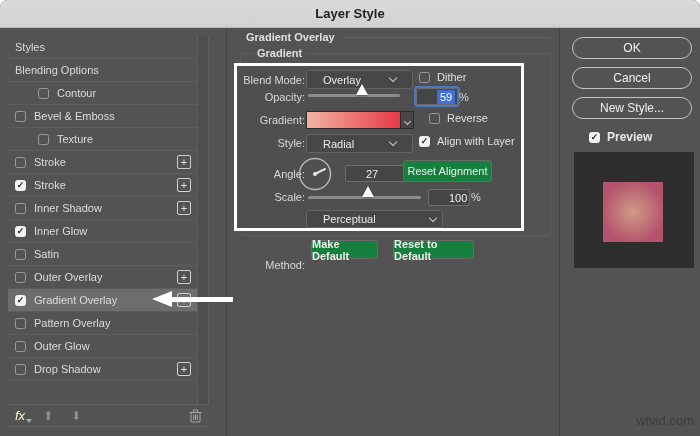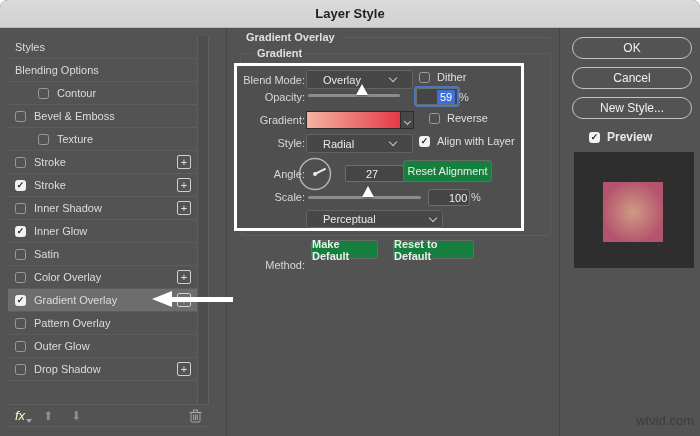--- a/index.html
+++ b/index.html
@@ -107,21 +107,21 @@
       <div class="sb-row">
         <span class="cb checked">✓</span>
         <span class="sb-label">Inner Glow</span>
       </div>
       <div class="sb-row">
         <span class="cb"></span>
         <span class="sb-label">Satin</span>
       </div>
       <div class="sb-row">
         <span class="cb"></span>
-        <span class="sb-label">Color Overlay</span>
+        <span class="sb-label">Outer Overlay</span>
         <span class="plus">+</span>
       </div>
       <div class="sb-row selected">
         <span class="cb checked">✓</span>
         <span class="sb-label">Gradient Overlay</span>
         <span class="plus">+</span>
       </div>
       <div class="sb-row">
         <span class="cb"></span>
         <span class="sb-label">Pattern Overlay</span>

